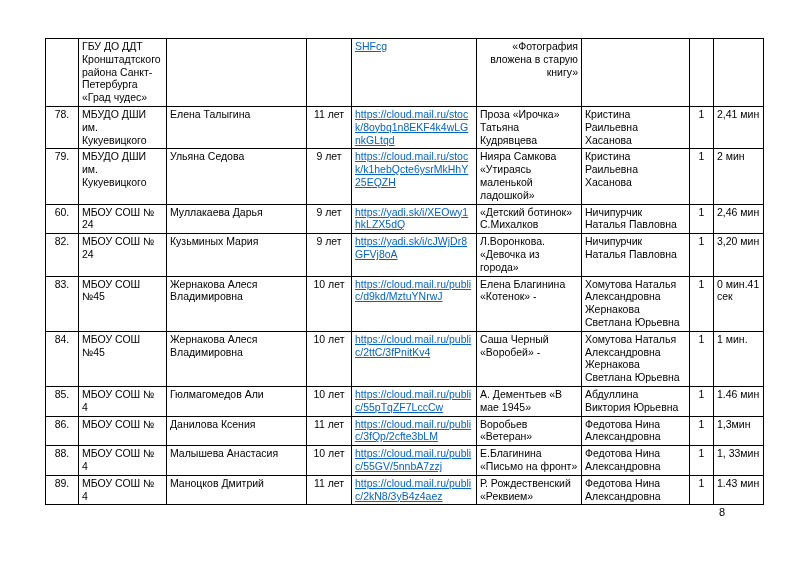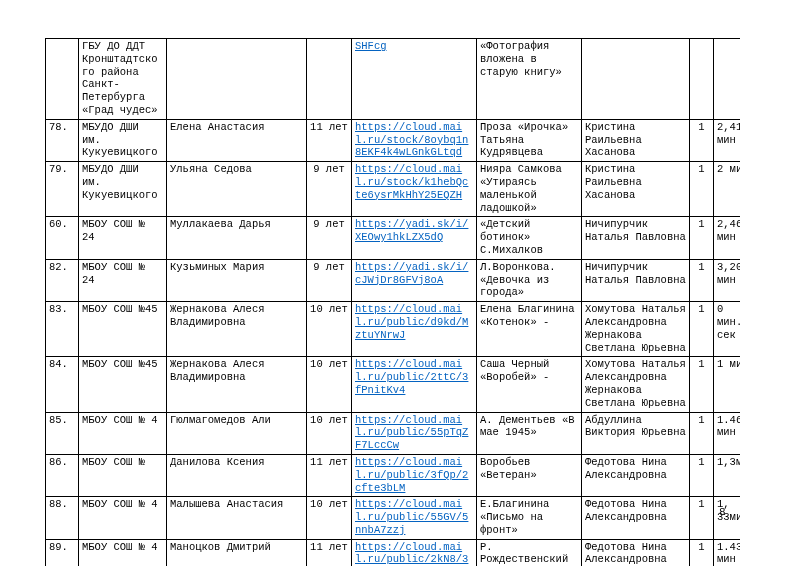--- a/index.html
+++ b/index.html
@@ -1,51 +1,52 @@
 <!DOCTYPE html>
 <html><head>
 <meta charset="utf-8">
 <style>
   html, body { margin: 0; padding: 0; background: #ffffff; }
   .page {
     position: relative;
     width: 740px;
     height: 566px;
     background: #ffffff;
-    font-family: Liberation Mono, monospace;
+    font-family: Liberation Sans, sans-serif;
     font-size: 10.5px;
     color: #000000;
     overflow: hidden;
+    padding-left: 30px;
   }
   table.results {
     position: absolute;
     left: 45px;
     top: 38px;
     width: 718px;
     border-collapse: collapse;
     table-layout: fixed;
   }
   table.results td {
     border: 1px solid #000000;
     vertical-align: top;
     padding: 1px 3px 2px 3px;
     line-height: 1.22;
     word-wrap: break-word;
     overflow-wrap: break-word;
   }
-  td.col-num { text-align: left; }
+  td.col-num { text-align: center; }
   td.col-age { text-align: center; padding-left: 5px; }
   td.col-count { text-align: center; }
   td.col-link a {
     color: #0563C1;
     text-decoration: underline;
     word-break: break-all;
     cursor: pointer;
   }
-  tr:first-child td.col-title { text-align: left; }
+  tr:first-child td.col-title { text-align: right; }
   .page-number {
     position: absolute;
     top: 506px;
     left: 719px;
     font-size: 11px;
   }
 </style>
 </head>
 <body>
 
@@ -71,21 +72,21 @@
           <td class="col-age"></td>
           <td class="col-link"><a href="#">SHFcg</a></td>
           <td class="col-title">«Фотография вложена в старую книгу»</td>
           <td class="col-teacher"></td>
           <td class="col-count"></td>
           <td class="col-duration"></td>
         </tr>
         <tr>
           <td class="col-num">78.</td>
           <td class="col-school">МБУДО ДШИ им. Кукуевицкого</td>
-          <td class="col-name">Елена Анастасия</td>
+          <td class="col-name">Елена Талыгина</td>
           <td class="col-age">11 лет</td>
           <td class="col-link"><a href="#">https://cloud.mail.ru/stock/8oybq1n8EKF4k4wLGnkGLtqd</a></td>
           <td class="col-title">Проза «Ирочка» Татьяна Кудрявцева</td>
           <td class="col-teacher">Кристина Раильевна Хасанова</td>
           <td class="col-count">1</td>
           <td class="col-duration">2,41 мин</td>
         </tr>
         <tr>
           <td class="col-num">79.</td>
           <td class="col-school">МБУДО ДШИ им. Кукуевицкого</td>

